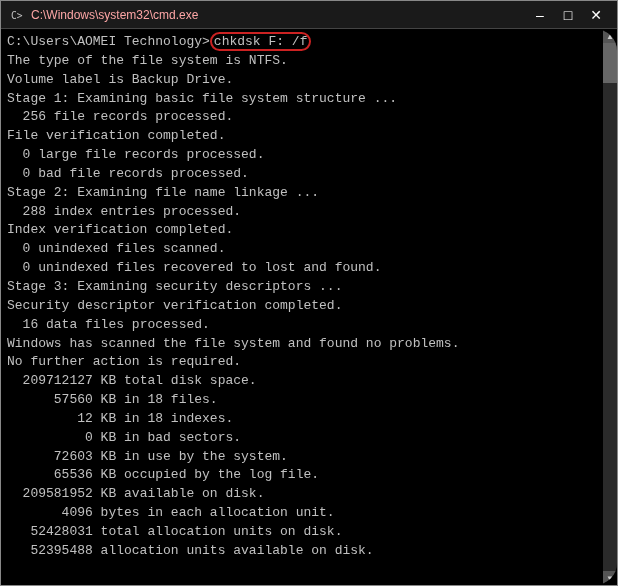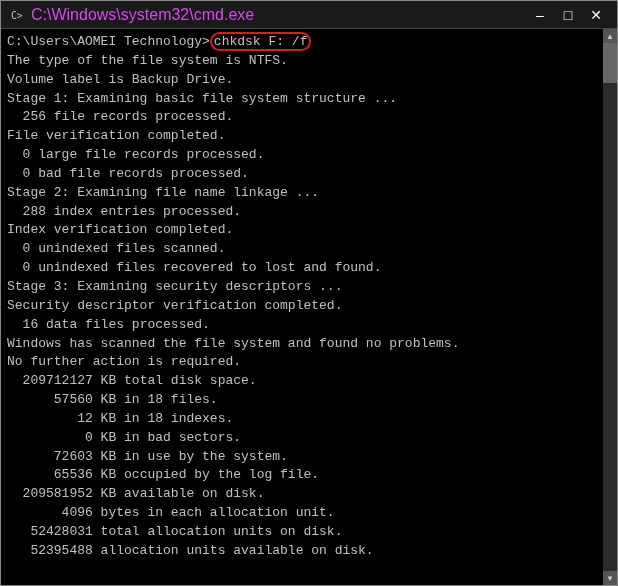--- a/index.html
+++ b/index.html
@@ -46,22 +46,22 @@
       align-items: center;
       justify-content: center;
     }
 
     .title-bar-icon svg {
       width: 14px;
       height: 14px;
     }
 
     .title-bar-text {
-      color: #d946ef;
-      font-size: 16px;
+      color: #fca5a5;
+      font-size: 12px;
       flex: 1;
     }
 
     .title-bar-controls {
       display: flex;
       gap: 2px;
     }
 
     .title-bar-btn {
       width: 26px;
@@ -73,20 +73,21 @@
       font-size: 14px;
       display: flex;
       align-items: center;
       justify-content: center;
     }
 
     .content-area {
       display: flex;
       flex: 1;
       overflow: hidden;
+      border-radius: 22px;
     }
 
     .terminal {
       flex: 1;
       background: #000000;
       color: #c0c0c0;
       font-family: 'Lucida Console', 'Courier New', monospace;
       font-size: 13px;
       line-height: 1.45;
       padding: 4px 6px;

